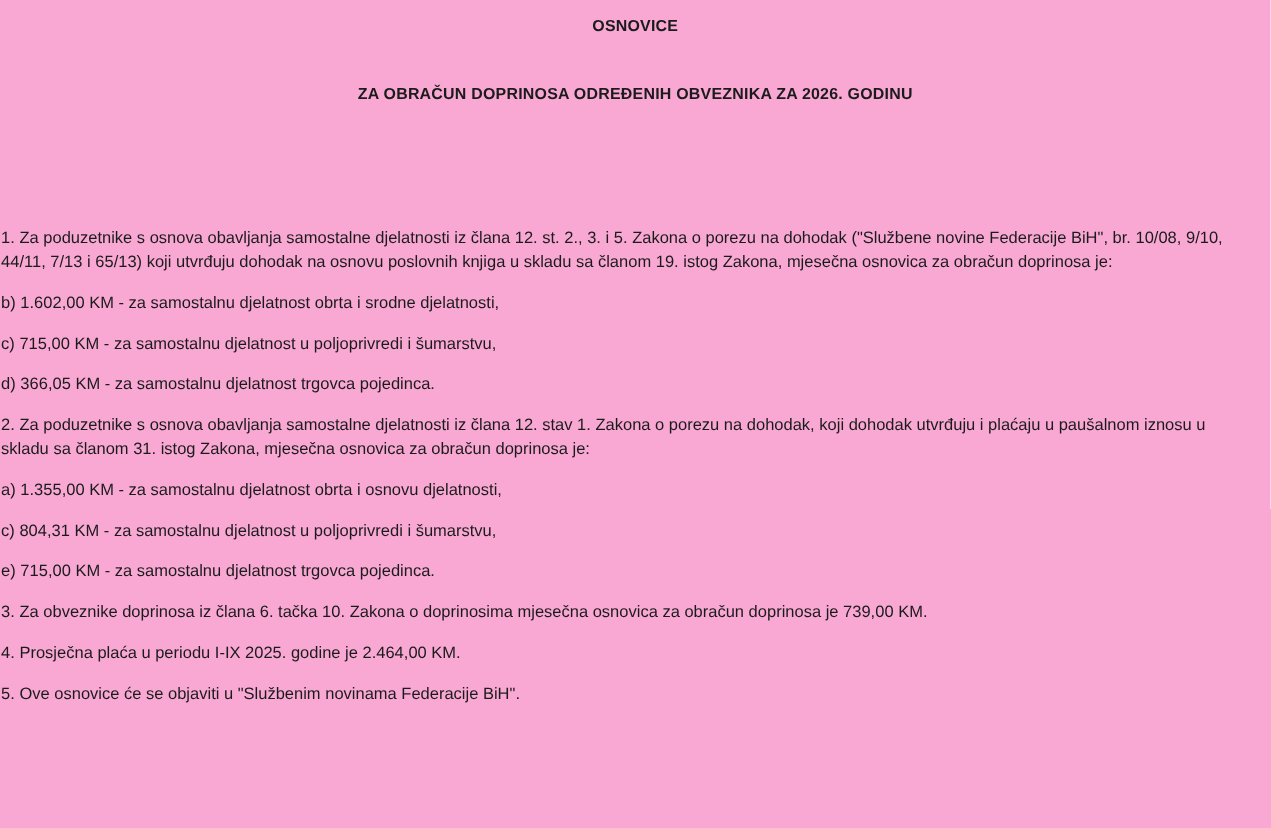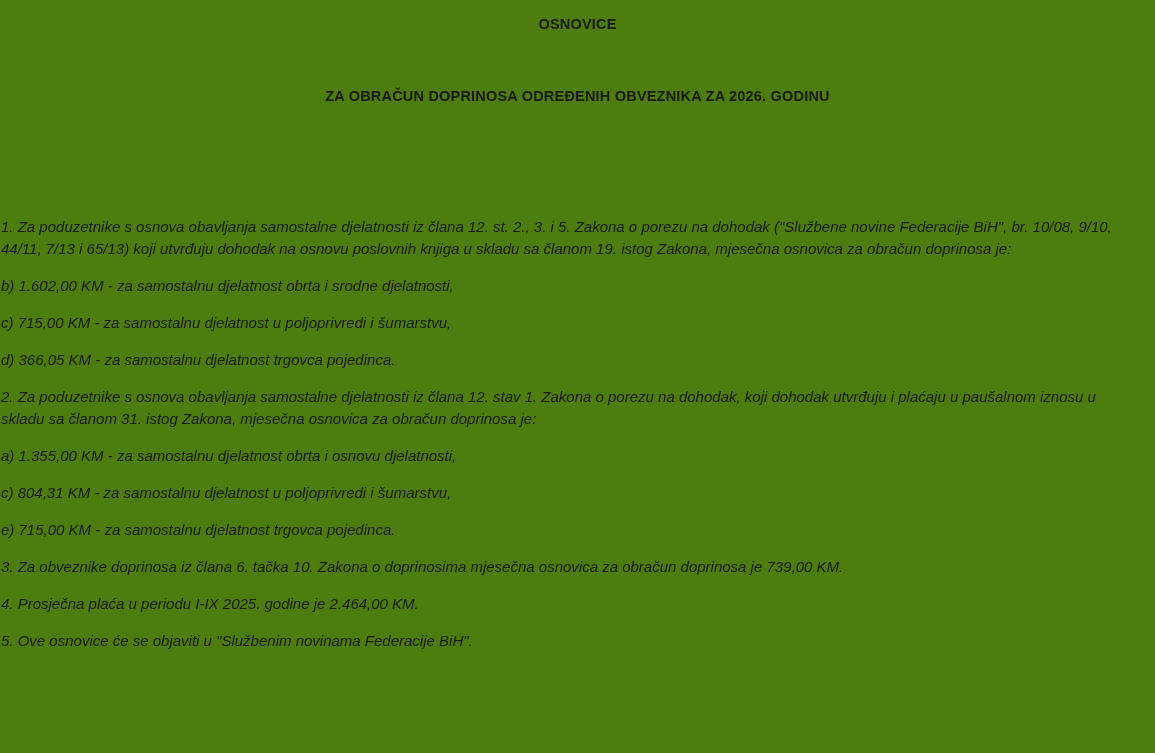--- a/index.html
+++ b/index.html
@@ -11,42 +11,41 @@
     width: 1155px;
     height: 753px;
     overflow: hidden;
     font-family: "Liberation Sans", "DejaVu Sans", sans-serif;
     color: #1b1b1b;
   }
   .doc {
     position: relative;
     width: 1155px;
     height: 753px;
-    background: #4d7c0f;
+    background: #f9a8d4;
   }
   .heading {
     font-size: 14.5px;
     line-height: 22px;
     font-weight: 700;
     text-align: center;
     margin: 0;
     letter-spacing: 0.2px;
   }
   .title {
     padding-top: 13px;
   }
   .subtitle {
-    margin-top: 50px;
+    margin-top: 40px;
   }
   p.para {
     font-size: 15px;
     line-height: 22px;
     margin: 15px 14px 0 0;
     padding-left: 1px;
-    font-style: italic;
   }
   p.first-para {
     margin-top: 109px;
   }
 </style>
 </head>
 <body>
 
 <div class="doc">
 

